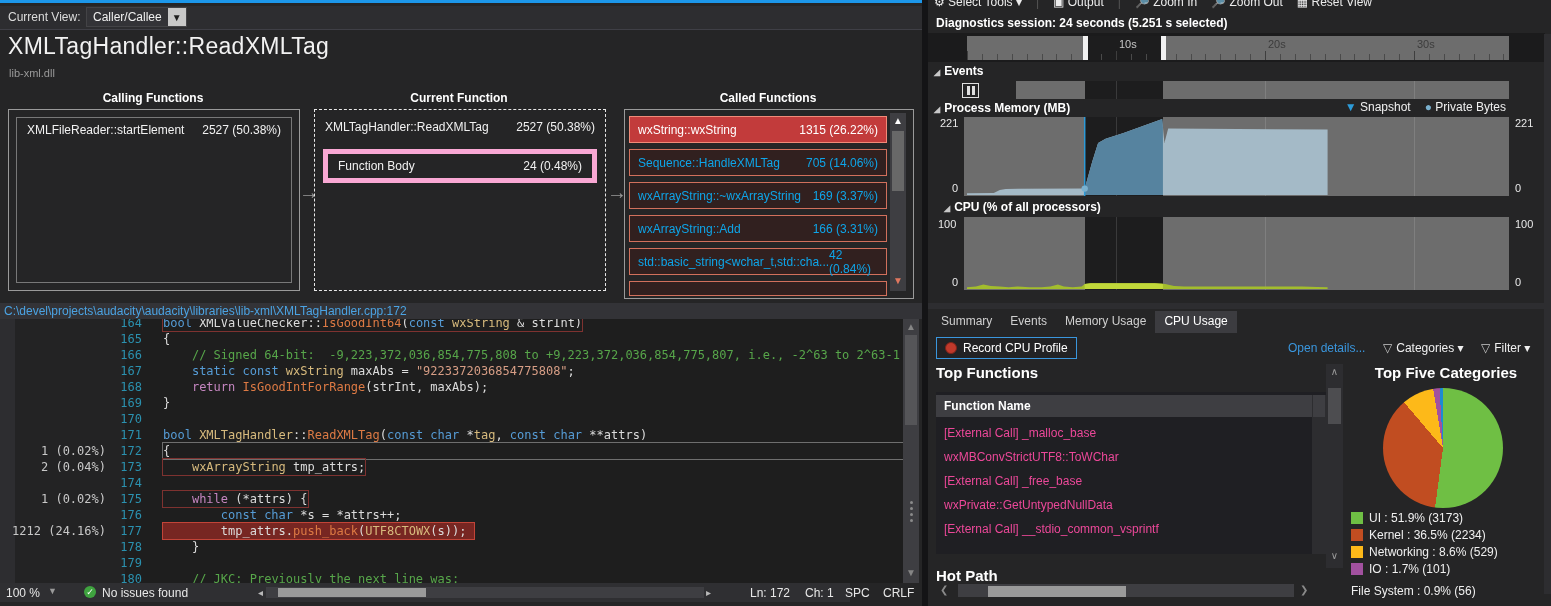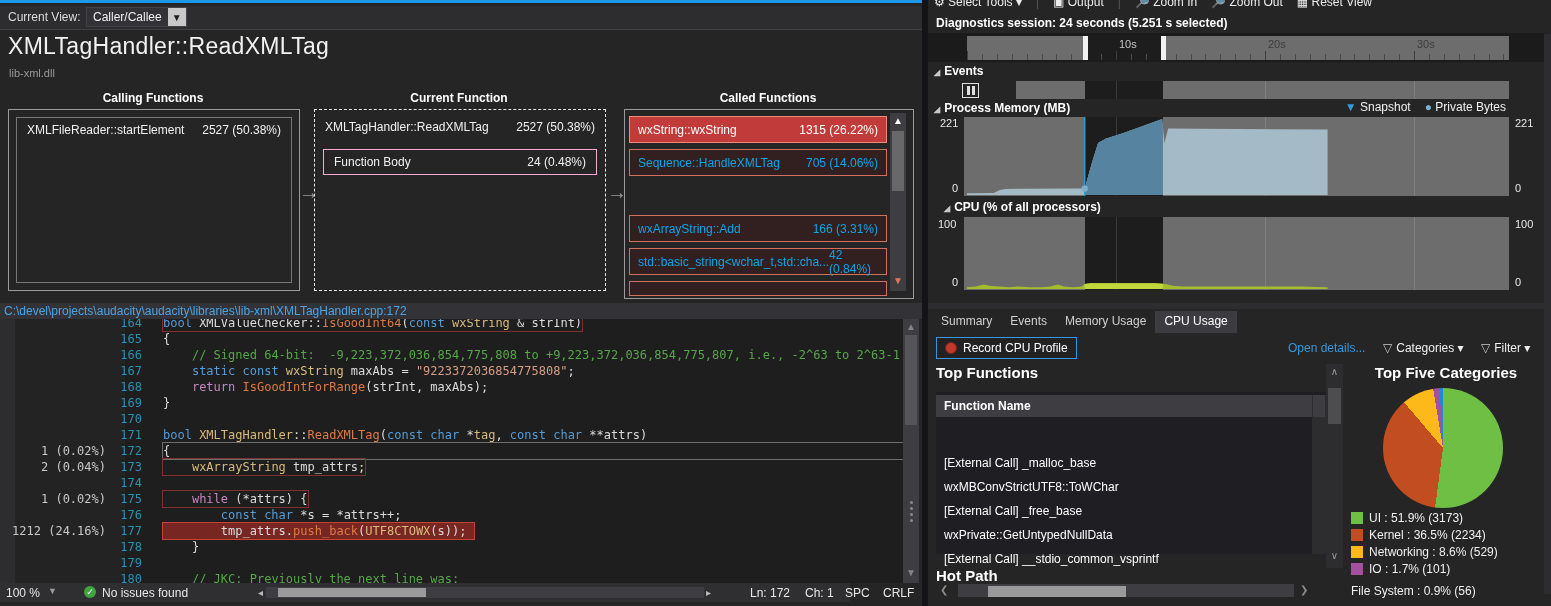--- a/index.html
+++ b/index.html
@@ -16,21 +16,21 @@
   #cv-select .btn{width:18px;height:18px;background:#c8c8c8;color:#1e1e1e;display:flex;align-items:center;justify-content:center;font-size:10px;}
   #fn-title{left:8px;top:30px;font-size:23px;color:#f2f2f2;letter-spacing:.3px;}
   #fn-module{left:9px;top:64px;color:#999;font-size:11px;}
 
   .col-head{top:88px;font-weight:bold;color:#fff;text-align:center;}
   .panel{top:106px;height:180px;background:#252526;}
   #panel-calling{left:8px;width:290px;border:1px solid #9a9a9a;}
   #panel-calling .inner{position:absolute;left:7px;top:7px;right:7px;bottom:7px;border:1px solid #787878;}
   .frow{display:flex;justify-content:space-between;padding:5px 10px;color:#f1f1f1;}
   #panel-current{left:314px;width:290px;border:1px dashed #e8e8e8;}
-  #panel-current .r2{position:absolute;left:8px;right:8px;top:39px;border:1px solid #f9a8d4;}
+  #panel-current .r2{position:absolute;left:8px;right:8px;top:39px;border:5px solid #f9a8d4;}
   #panel-called{left:624px;width:288px;height:188px;top:106px;border:1px solid #9a9a9a;}
   .crow{position:absolute;left:4px;width:258px;height:27px;background:#31201f;border:1px solid #d1705c;
         display:flex;justify-content:space-between;align-items:center;padding:0 8px;box-sizing:border-box;color:#0ea5e9;}
   .crow.sel{background:#c23b3b;border-color:#f08a78;color:#fff;}
   .arrow-g{top:178px;color:#9a9a9a;font-size:20px;font-weight:bold;}
   
   #cf-sb{left:890px;top:110px;width:16px;height:178px;background:#3e3e42;}
   #cf-sb .th{position:absolute;left:2px;top:18px;width:12px;height:60px;background:#686868;}
   .chev{position:absolute;left:0;width:16px;text-align:center;font-size:10px;color:#d8d8d8;}
 
@@ -104,21 +104,21 @@
   #open-details{left:360px;top:341px;color:#3a96dd;}
   .funnel{display:inline-block;margin-right:4px;color:#c8c8c8;}
   #cat-btn{left:455px;top:341px;color:#f0f0f0;}
   #filter-btn{left:553px;top:341px;color:#f0f0f0;}
 
   #tf-title{left:8px;top:364px;font-size:15px;font-weight:bold;color:#fff;}
   #tf-table{left:8px;top:392px;width:390px;height:162px;background:#1f1f23;}
   #tf-header{position:absolute;left:0;top:3px;width:376px;height:22px;background:#3e3e42;color:#fff;font-weight:bold;line-height:22px;padding-left:8px;box-sizing:border-box;}
   #tf-vsb{position:absolute;right:0;top:3px;width:14px;height:159px;background:#2d2d30;}
   #tf-vsb .th{position:absolute;left:1px;top:0;width:12px;height:22px;background:#3e3e42;}
-  .tf-row{position:absolute;left:0;width:376px;height:23px;line-height:23px;padding-left:8px;box-sizing:border-box;color:#ffffff;white-space:nowrap;overflow:hidden;margin-top:30px;}
+  .tf-row{position:absolute;left:0;width:376px;height:23px;line-height:23px;padding-left:8px;box-sizing:border-box;color:#ec4899;white-space:nowrap;overflow:hidden;}
   #hot-path{left:8px;top:567px;font-size:15px;font-weight:bold;color:#fff;height:15px;overflow:hidden;}
   #tf-hsb{left:8px;top:583px;width:380px;height:15px;background:#252526;}
   #tf-hsb .tr{position:absolute;left:22px;top:1px;width:336px;height:13px;background:#3e3e42;}
   #tf-hsb .th{position:absolute;left:30px;top:2px;width:138px;height:11px;background:#9a9a9a;}
 
   #mid-vsb{left:398px;top:364px;width:17px;height:204px;background:#2d2d30;}
   #mid-vsb .th{position:absolute;left:2px;top:24px;width:13px;height:36px;background:#4d4d50;}
   #tfc-title{left:430px;top:364px;width:176px;text-align:center;font-size:15px;font-weight:bold;color:#fff;}
   #pie{left:455px;top:388px;width:120px;height:120px;border-radius:50%;}
   .lg-row{position:absolute;left:423px;height:16px;display:flex;align-items:center;gap:6px;color:#f0f0f0;}
@@ -174,20 +174,24 @@
     <div class="arrow-g abs" style="left:607px;">→</div>
 
     <div id="panel-called" class="abs">
       <div class="crow sel" style="top:6px;">
         <span>wxString::wxString</span>
         <span>1315 (26.22%)</span>
       </div>
       <div class="crow" style="top:39px;">
         <span>Sequence::HandleXMLTag</span>
         <span>705 (14.06%)</span>
+      </div>
+      <div class="crow" style="top:72px;">
+        <span>wxArrayString::~wxArrayString</span>
+        <span>169 (3.37%)</span>
       </div>
       <div class="crow" style="top:105px;">
         <span>wxArrayString::Add</span>
         <span>166 (3.31%)</span>
       </div>
       <div class="crow" style="top:138px;">
         <span>std::basic_string&lt;wchar_t,std::cha...</span>
         <span>42 (0.84%)</span>
       </div>
       <div class="crow" style="top:171px;height:15px;"></div>

